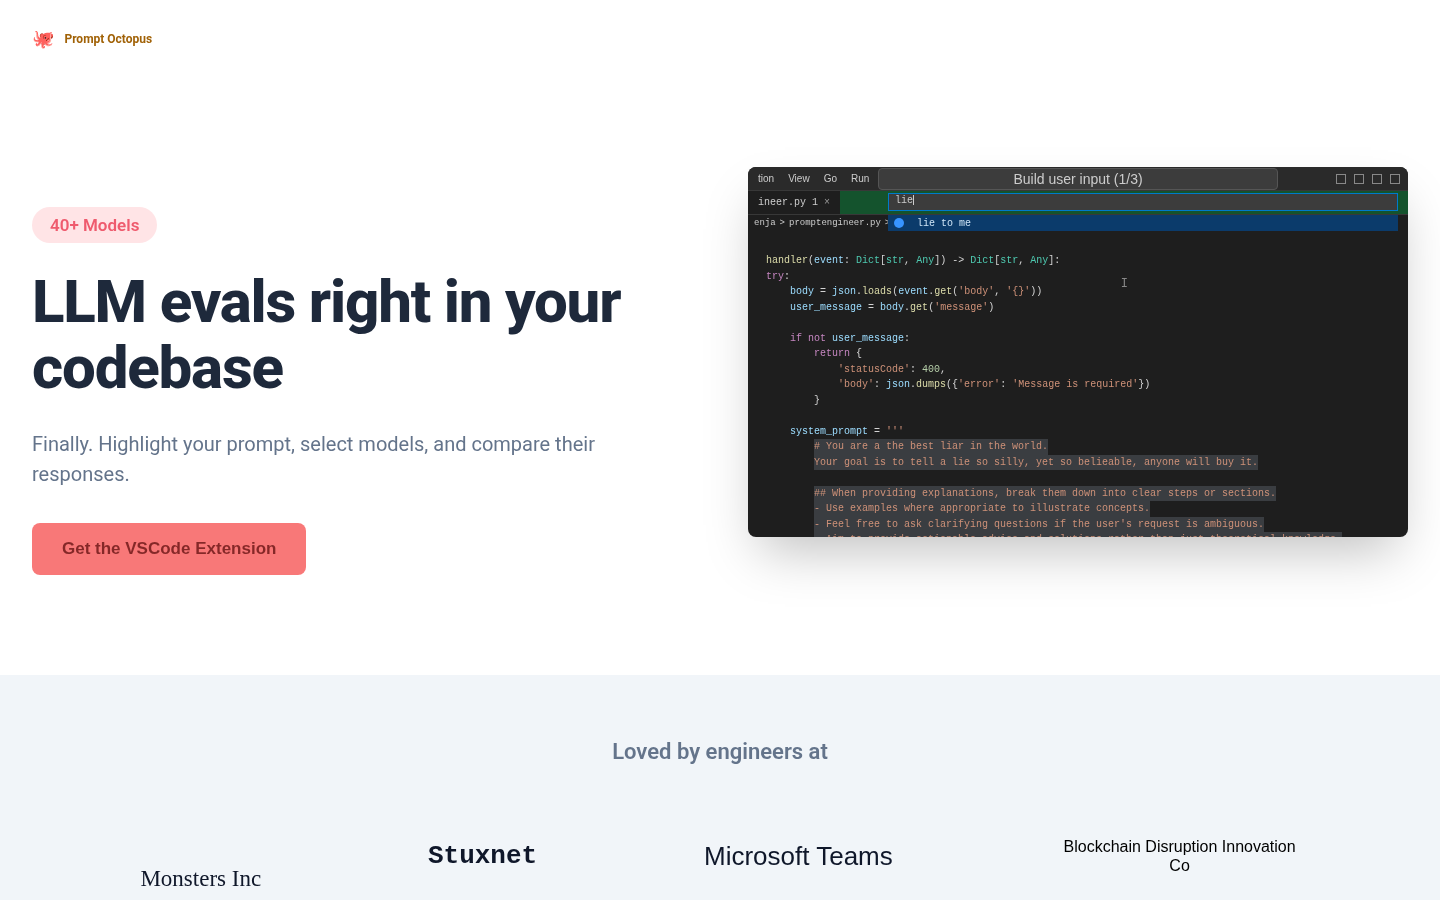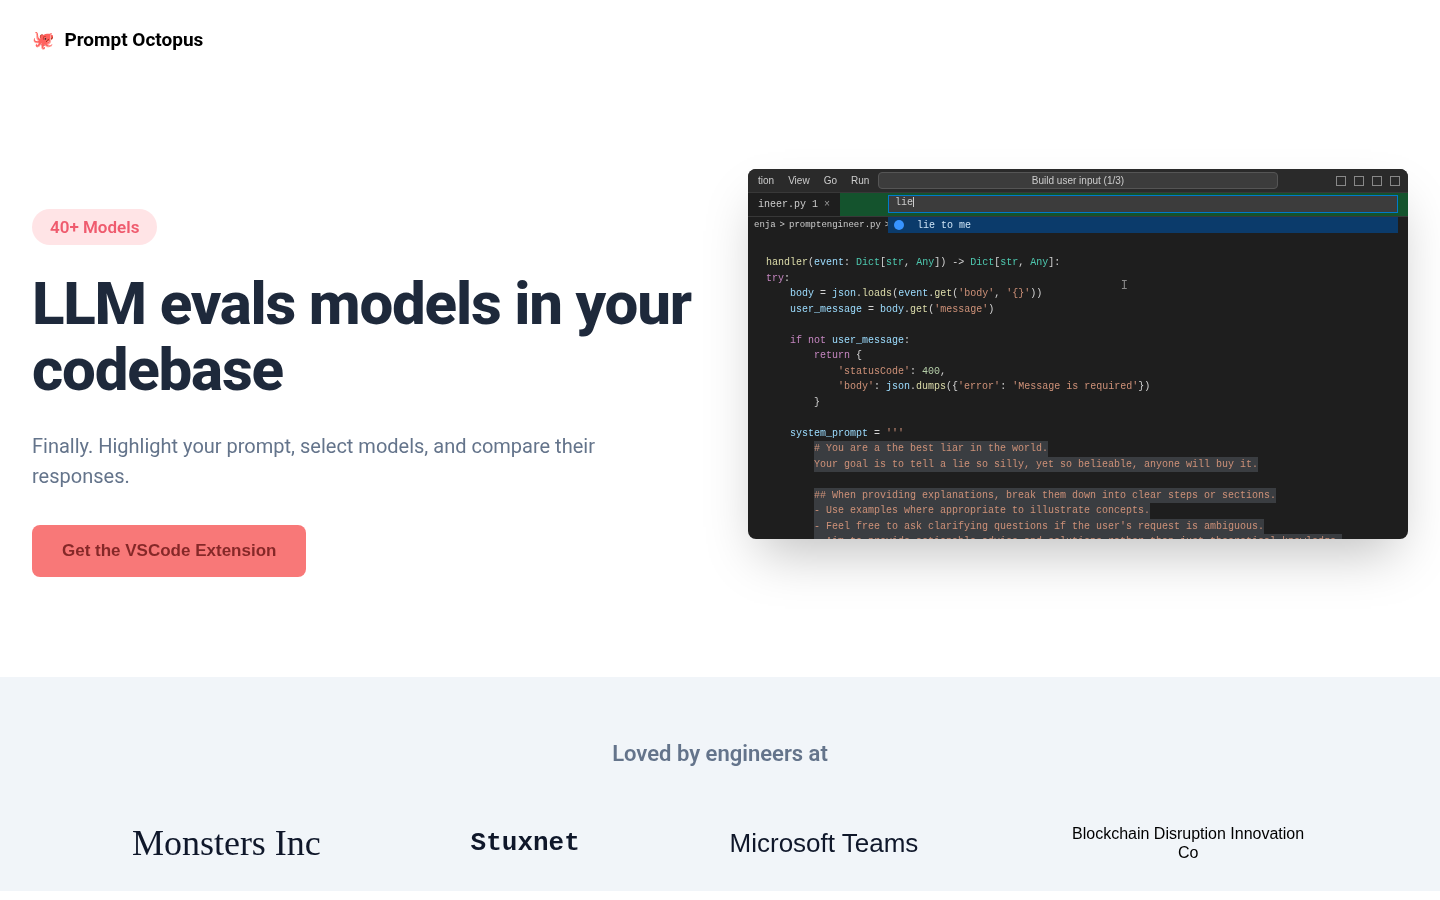--- a/index.html
+++ b/index.html
@@ -13,23 +13,23 @@
   display: flex;
   align-items: center;
   padding: 28px 32px;
   gap: 10px;
 }
 .header-icon {
   font-size: 18px;
   color: #334155;
 }
 .header-title {
-  font-size: 19px;
+  font-size: 12px;
   font-weight: 700;
-  color: #000000;
+  color: #a16207;
 }
 .hero {
   display: flex;
   padding: 90px 32px 100px 32px;
   gap: 40px;
 }
 .hero-left {
   flex: 0 0 660px;
   padding-top: 40px;
 }
@@ -108,21 +108,21 @@
 }
 .command-palette {
   position: absolute;
   left: 50%;
   transform: translateX(-50%);
   width: 400px;
   background: #3c3c3c;
   border: 1px solid #555;
   border-radius: 4px;
   padding: 2px 24px;
-  font-size: 10px;
+  font-size: 14px;
   color: #ccc;
   font-family: -apple-system, sans-serif;
   text-align: center;
 }
 .titlebar-icons {
   position: absolute;
   right: 8px;
   display: flex;
   gap: 8px;
   color: #ccc;
@@ -226,37 +226,37 @@
   font-size: 22px;
   margin-bottom: 56px;
 }
 .logos {
   display: flex;
   justify-content: space-around;
   align-items: center;
   gap: 30px;
   padding: 0 40px;
 }
-.logo-serif { font-family: Georgia, serif; font-size: 36px; color: #0f172a; }
+.logo-serif { font-family: Georgia, serif; font-size: 23px; color: #0f172a; margin-top: 46px; }
 .logo-mono { font-family: "Courier New", monospace; font-size: 26px; font-weight: 600; color: #0f172a; }
 .logo-sans { font-family: -apple-system, sans-serif; font-size: 26px; color: #0f172a; }
 .logo-small { font-family: -apple-system, sans-serif; font-size: 16px; color: #000000; max-width: 240px; line-height:1.2;}
 </style>
 </head>
 <body>
 
 <header class="header">
   <span class="header-icon">🐙</span>
   <span class="header-title">Prompt Octopus</span>
 </header>
 
 <section class="hero">
   <div class="hero-left">
     <span class="badge">40+ Models</span>
-    <h1 class="hero-title">LLM evals models in your codebase</h1>
+    <h1 class="hero-title">LLM evals right in your codebase</h1>
     <p class="hero-sub">Finally. Highlight your prompt, select models, and compare their responses.</p>
     <button class="cta-btn">Get the VSCode Extension</button>
   </div>
   <div class="hero-right">
     <div class="vscode">
 
       <div class="vscode-menubar">
         <div class="menubar-left">
           <span>tion</span>
           <span>View</span>

